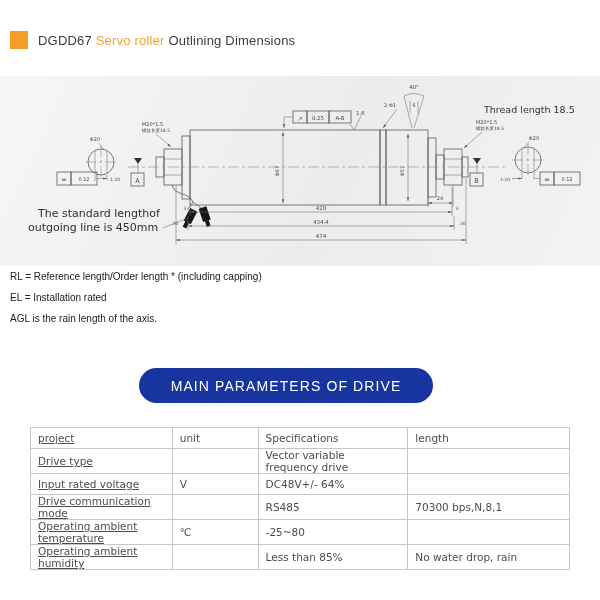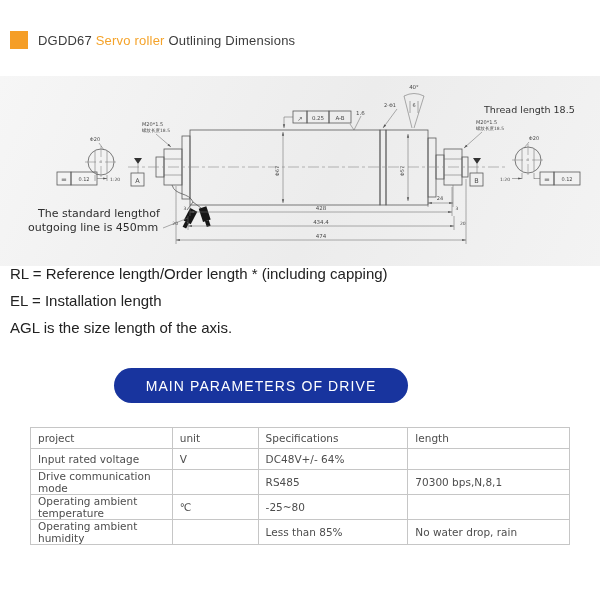--- a/index.html
+++ b/index.html
@@ -14,31 +14,31 @@
              background:linear-gradient(115deg,#f6f6f6 0%,#ececec 55%,#f3f3f3 100%);}
   svg{display:block;}
   svg text{font-family:"DejaVu Sans", sans-serif;fill:#4a4a4a;stroke:none;}
   .ln{stroke:#5a5a5a;stroke-width:.8;fill:none;}
   .lnt{stroke:#6a6a6a;stroke-width:.55;fill:none;}
   .cl{stroke:#8a8a8a;stroke-width:.6;fill:none;stroke-dasharray:11 3 3 3;}
   .t45{font-size:4.5px;} .t5{font-size:5px;} .t55{font-size:5.5px;}
   .t65{font-size:6.5px;} .t7{font-size:7px;}
   .t95{font-size:9.5px;fill:#333;} .t11{font-size:11px;fill:#2e2e2e;}
   
-  .notes{position:absolute;left:10px;top:265px;font-size:15px;color:#222;}
+  .notes{position:absolute;left:10px;top:271px;font-size:10px;color:#222;}
   .notes div{margin-bottom:10px;}
   
-  .pill{position:absolute;left:114px;top:368px;width:294px;height:35px;border-radius:18px;
+  .pill{position:absolute;left:139px;top:368px;width:294px;height:35px;border-radius:18px;
         background:#18349E;color:#fff;display:flex;align-items:center;justify-content:center;
         font-size:14px;letter-spacing:1.1px;}
   
   table.ptable{position:absolute;left:30px;top:427px;width:540px;border-collapse:collapse;
         font-family:"DejaVu Sans","Liberation Sans",sans-serif;font-size:10.5px;color:#4d4d4d;}
   .ptable td{border:1px solid #c6c6c6;height:20px;padding:0 7px;text-align:left;}
-  .ptable td.c0{text-align:left;}
+  .ptable td.c0{text-align:left;text-decoration:underline;}
   .ptable col.w0{width:142px;} .ptable col.w1{width:86px;}
   .ptable col.w2{width:150px;} .ptable col.w3{width:162px;}
 </style>
 </head>
 <body>
 
 <div id="page">
 
   <div class="hdr-square"></div>
   <div class="hdr-title">
@@ -218,22 +218,22 @@
 
       <g>
         <text class="t11" x="38" y="141">The standard lengthof</text>
         <text class="t11" x="28" y="155">outgoing line is 450mm</text>
       </g>
     </svg>
   </div>
 
   <div class="notes">
     <div>RL = Reference length/Order length * (including capping)</div>
-    <div>EL = Installation length</div>
-    <div>AGL is the size length of the axis.</div>
+    <div>EL = Installation rated</div>
+    <div>AGL is the rain length of the axis.</div>
   </div>
 
   <div class="pill">
     <span>MAIN PARAMETERS OF DRIVE</span>
   </div>
 
   <table class="ptable">
     <colgroup>
         <col class="w0">
         <col class="w1">
@@ -241,20 +241,26 @@
         <col class="w3">
       </colgroup>
     <tbody>
       <tr>
         <td class="c0">project</td>
         <td>unit</td>
         <td>Specifications</td>
         <td>length</td>
       </tr>
       <tr>
+        <td class="c0">Drive type</td>
+        <td></td>
+        <td>Vector variable frequency drive</td>
+        <td></td>
+      </tr>
+      <tr>
         <td class="c0">Input rated voltage</td>
         <td>V</td>
         <td>DC48V+/- 64%</td>
         <td></td>
       </tr>
       <tr>
         <td class="c0">Drive communication mode</td>
         <td></td>
         <td>RS485</td>
         <td>70300 bps,N,8,1</td>

